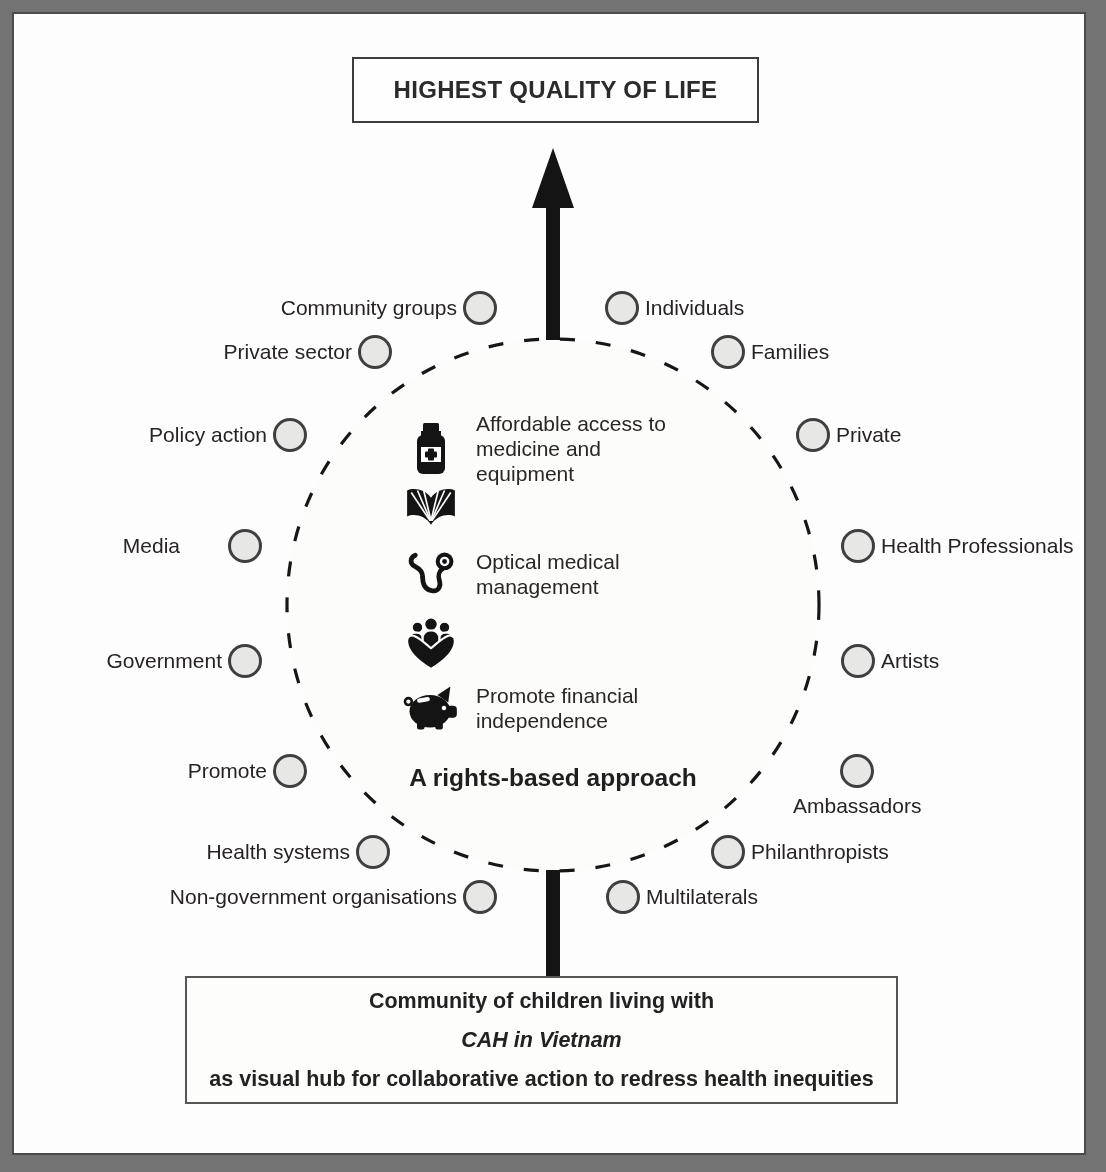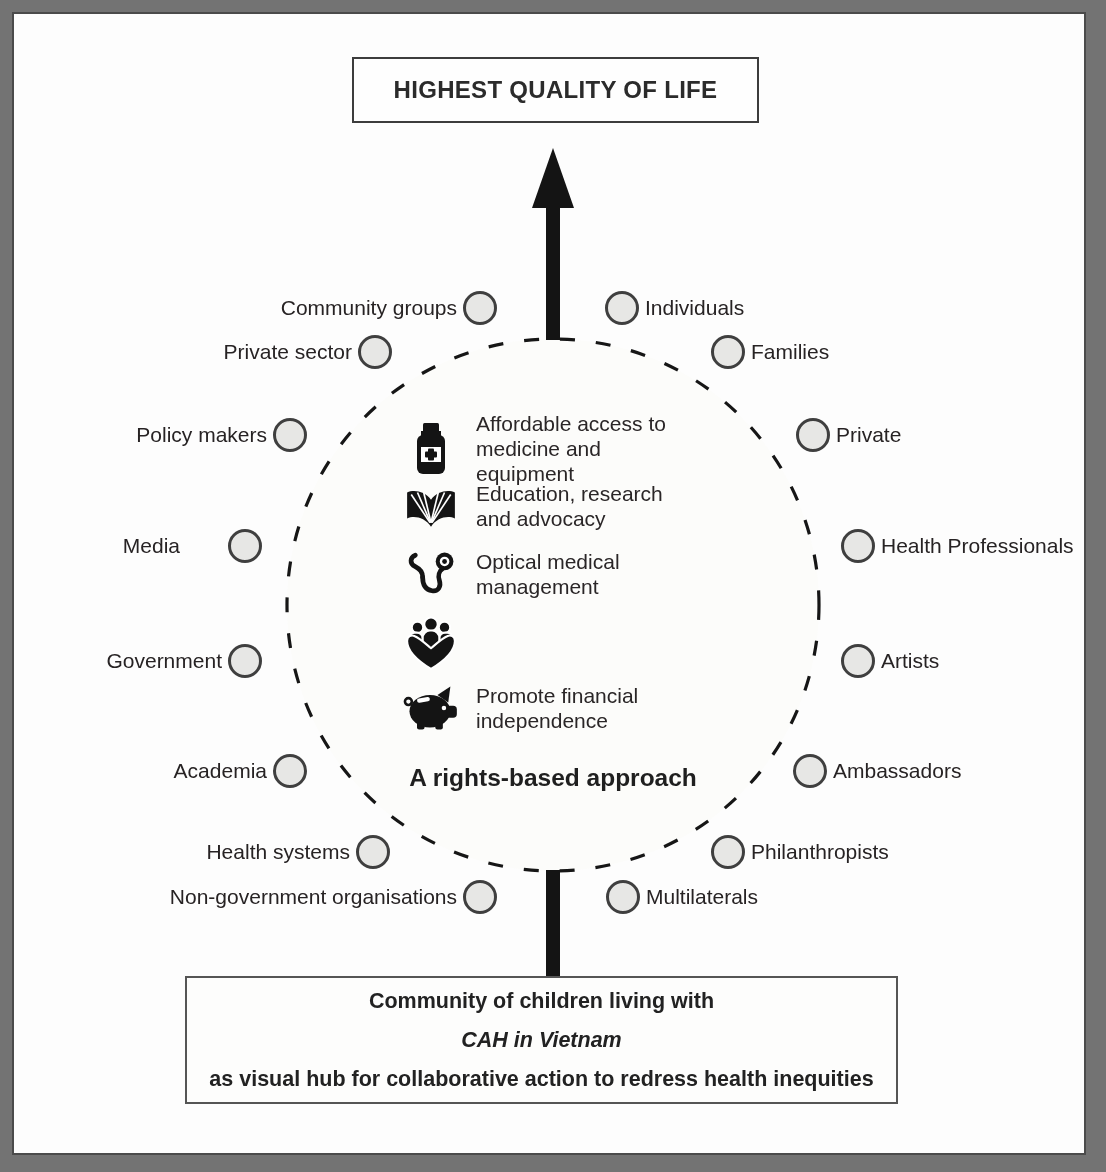--- a/index.html
+++ b/index.html
@@ -38,21 +38,21 @@
     width:34px;height:34px;border-radius:50%;background:#e7e7e5;
     border:3px solid #3f3f3f;box-sizing:border-box;flex-shrink:0;
   }
   .stake .lbl{font-size:21px;white-space:nowrap;color:#272324;}
   
   .s-l1{right:609px;top:291px;} .s-l2{right:714px;top:335px;} .s-l3{right:799px;top:418px;}
   .s-l4{right:844px;top:529px;gap:48px;} .s-l5{right:844px;top:644px;} .s-l6{right:799px;top:754px;}
   .s-l7{right:716px;top:835px;margin-left:9px;} .s-l8{right:609px;top:880px;}
   
   .s-r1{left:605px;top:291px;} .s-r2{left:711px;top:335px;} .s-r3{left:796px;top:418px;}
-  .s-r4{left:841px;top:529px;} .s-r5{left:841px;top:644px;} .s-r6{left:793px;top:754px;}
+  .s-r4{left:841px;top:529px;} .s-r5{left:841px;top:644px;} .s-r6{left:793px;top:754px;flex-direction:column;}
   .s-r7{left:711px;top:835px;} .s-r8{left:606px;top:880px;}
   svg{display:block;}
 </style>
 </head>
 <body>
 
 <div class="canvas">
   <div class="frame"></div>
 
   <svg class="overlay" viewBox="0 0 1106 1172">
@@ -90,21 +90,20 @@
         <g stroke="#fff" stroke-width="1.6" fill="none">
           <path d="M25,38 L7,11"></path>
             <path d="M25.5,38 L13,9"></path>
             <path d="M26,38 L19,9"></path>
           <path d="M27,38 L45,11"></path>
             <path d="M26.5,38 L39,9"></path>
             <path d="M26,38 L33,9"></path>
         </g>
       </svg>
     </div>
-    <div class="hub-text">Education, research and advocacy</div>
   </div>
 
   <div class="hub-row row3">
     <div class="icon-box">
       <svg width="48" height="48" viewBox="0 0 46 46">
         <path d="M8,5 C3,7 2,13 8,16 C13,18.5 15,22 15,26" fill="none" stroke="#141414" stroke-width="4.5" stroke-linecap="round"></path>
         <path d="M15,26 C15,33 18,38 24,39 C30,40 33,35 31,29 C29.5,24.5 31,20 34,18" fill="none" stroke="#141414" stroke-width="4.5" stroke-linecap="round"></path>
         <circle cx="36" cy="11" r="8.5" fill="#141414"></circle>
         <circle cx="36" cy="11" r="4.6" fill="#fff"></circle>
         <circle cx="36" cy="11" r="2.3" fill="#141414"></circle>
@@ -147,33 +146,33 @@
 
   <div class="stake s-l1">
     <span class="lbl">Community groups</span>
     <span class="node"></span>
   </div>
   <div class="stake s-l2">
     <span class="lbl">Private sector</span>
     <span class="node"></span>
   </div>
   <div class="stake s-l3">
-    <span class="lbl">Policy makers</span>
+    <span class="lbl">Policy action</span>
     <span class="node"></span>
   </div>
   <div class="stake s-l4">
     <span class="lbl">Media</span>
     <span class="node"></span>
   </div>
   <div class="stake s-l5">
     <span class="lbl">Government</span>
     <span class="node"></span>
   </div>
   <div class="stake s-l6">
-    <span class="lbl">Academia</span>
+    <span class="lbl">Promote</span>
     <span class="node"></span>
   </div>
   <div class="stake s-l7">
     <span class="lbl">Health systems</span>
     <span class="node"></span>
   </div>
   <div class="stake s-l8">
     <span class="lbl">Non-government organisations</span>
     <span class="node"></span>
   </div>

